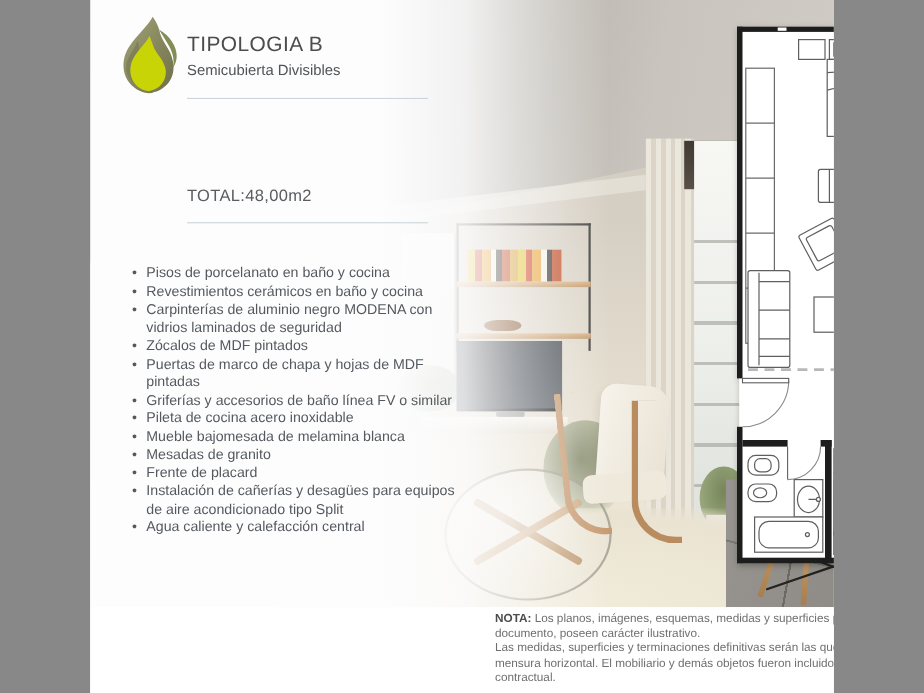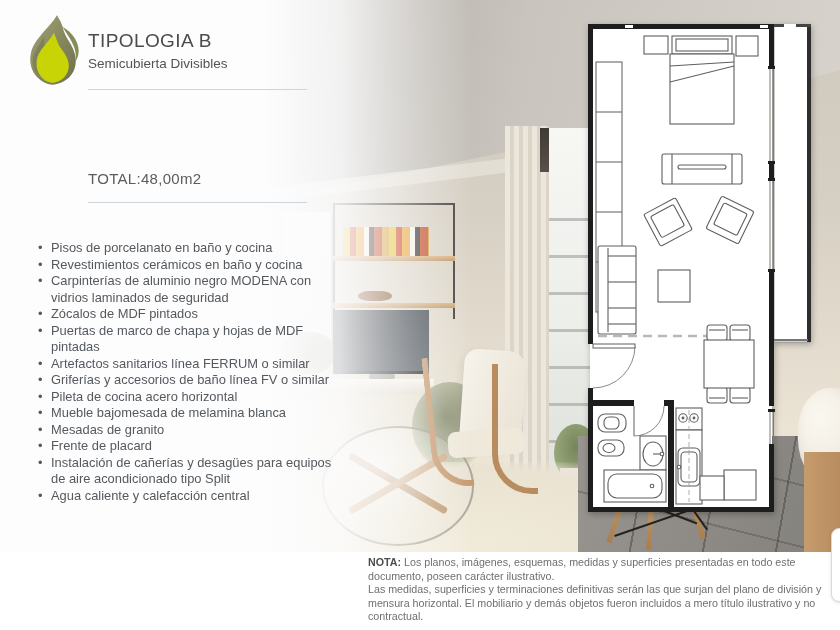--- a/index.html
+++ b/index.html
@@ -1,18 +1,18 @@
 <!DOCTYPE html>
 <html><head>
 <meta charset="utf-8">
 <style>
   * { margin:0; padding:0; box-sizing:border-box; }
   html,body { background:#888; }
   .canvas {
-    position:relative; width:840px; height:630px; overflow:hidden;
+    position:relative; width:676px; height:630px; overflow:hidden;
     background:#ffffff; font-family:"Liberation Sans", sans-serif;
     margin:0 auto;
   }
   
   .photo { position:absolute; left:0; top:0; width:840px; height:552px; overflow:hidden;
     background:linear-gradient(180deg,#cfc8bd 0%,#d6cfc3 38%,#e2dbcd 60%,#ebe4d5 78%,#efe9db 100%); z-index:1;}
   .ceiling { position:absolute; left:0; top:0; width:840px; height:260px;
     background:linear-gradient(100deg,#8e8a84 0%,#a8a49d 28%,#c9c5be 60%,#d8d4cd 100%);
     clip-path:polygon(0 0,100% 0,100% 27%,70% 52%,49% 66%,33% 76%,0 92%); }
   .beam { position:absolute; left:255px; top:168px; width:350px; height:14px; background:#e7e3da;
@@ -195,23 +195,22 @@
     <div class="total">TOTAL:48,00m2</div>
     <div class="divider divider-2"></div>
 
     <div class="features">
       <ul class="features-list">
           <li>Pisos de porcelanato en baño y cocina</li>
           <li>Revestimientos cerámicos en baño y cocina</li>
           <li>Carpinterías de aluminio negro MODENA con vidrios laminados de seguridad</li>
           <li>Zócalos de MDF pintados</li>
           <li>Puertas de marco de chapa y hojas de MDF pintadas</li>
-          <li>Artefactos sanitarios línea FERRUM o similar</li>
           <li>Griferías y accesorios de baño línea FV o similar</li>
-          <li>Pileta de cocina acero horizontal</li>
+          <li>Pileta de cocina acero inoxidable</li>
           <li>Mueble bajomesada de melamina blanca</li>
           <li>Mesadas de granito</li>
           <li>Frente de placard</li>
           <li>Instalación de cañerías y desagües para equipos de aire acondicionado tipo Split</li>
           <li>Agua caliente y calefacción central</li>
         </ul>
     </div>
   </div>
 
   <svg class="plan" viewBox="0 0 226 492">

